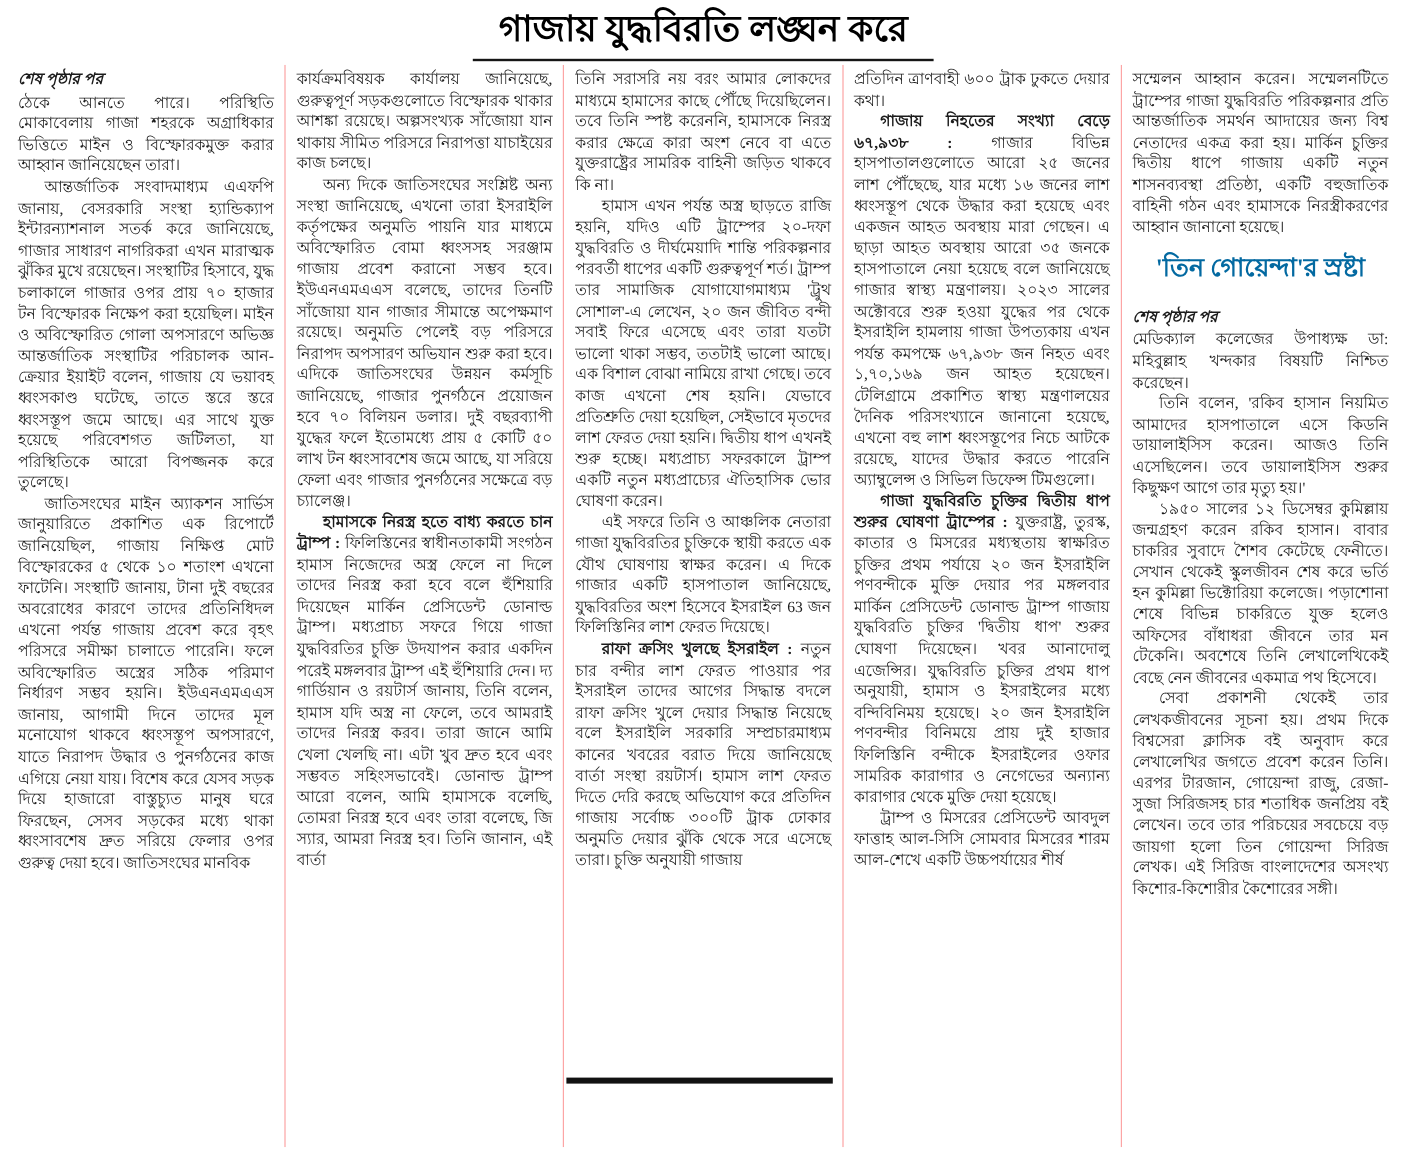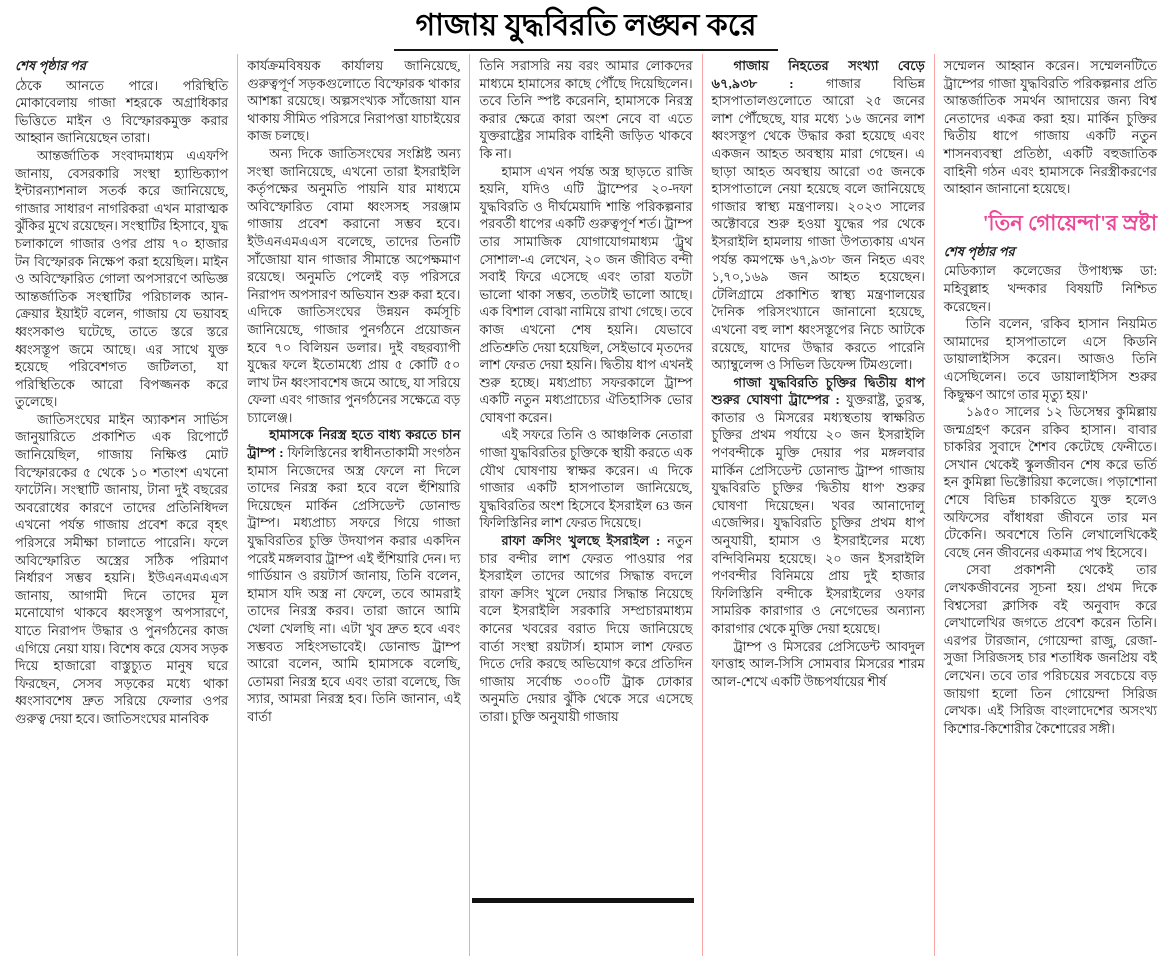--- a/index.html
+++ b/index.html
@@ -22,22 +22,22 @@
     flex: 1 1 0; padding: 3px 9px 0;
     font-size: 13px; line-height: 17.6px; text-align: justify;
     word-break: normal;
   }
   .col + .col { border-left: 1px solid #fca5a5; }
   .para { margin: 0; }
   .indent { text-indent: 22px; }
   .continued { font-weight: bold; font-style: italic; margin: 0 0 2px; }
   .lead-text { font-weight: bold; }
   .article2-title {
-    margin: 12px 0 6px; font-size: 21px; line-height: 27px;
-    font-weight: bold; text-align: right; color: #ec4899;
+    margin: 12px 0 18px; font-size: 21px; line-height: 27px;
+    font-weight: bold; text-align: center; color: #0369a1;
   }
   .bottom-rule { position: absolute; left: 472px; bottom: 2px; width: 222px; height: 5px; background: #121212; }
 </style>
 </head>
 <body>
 
 <div class="page">
 
   <header class="masthead">
     <h1 class="headline">গাজায় যুদ্ধবিরতি লঙ্ঘন করে</h1>
@@ -59,20 +59,21 @@
     </section>
 
     <section class="col">
       <p class="para">তিনি সরাসরি নয় বরং আমার লোকদের মাধ্যমে হামাসের কাছে পৌঁছে দিয়েছিলেন। তবে তিনি স্পষ্ট করেননি, হামাসকে নিরস্ত্র করার ক্ষেত্রে কারা অংশ নেবে বা এতে যুক্তরাষ্ট্রের সামরিক বাহিনী জড়িত থাকবে কি না।</p>
       <p class="para indent">হামাস এখন পর্যন্ত অস্ত্র ছাড়তে রাজি হয়নি, যদিও এটি ট্রাম্পের ২০-দফা যুদ্ধবিরতি ও দীর্ঘমেয়াদি শান্তি পরিকল্পনার পরবর্তী ধাপের একটি গুরুত্বপূর্ণ শর্ত। ট্রাম্প তার সামাজিক যোগাযোগমাধ্যম 'ট্রুথ সোশাল'-এ লেখেন, ২০ জন জীবিত বন্দী সবাই ফিরে এসেছে এবং তারা যতটা ভালো থাকা সম্ভব, ততটাই ভালো আছে। এক বিশাল বোঝা নামিয়ে রাখা গেছে। তবে কাজ এখনো শেষ হয়নি। যেভাবে প্রতিশ্রুতি দেয়া হয়েছিল, সেইভাবে মৃতদের লাশ ফেরত দেয়া হয়নি। দ্বিতীয় ধাপ এখনই শুরু হচ্ছে। মধ্যপ্রাচ্য সফরকালে ট্রাম্প একটি নতুন মধ্যপ্রাচ্যের ঐতিহাসিক ভোর ঘোষণা করেন।</p>
       <p class="para indent">এই সফরে তিনি ও আঞ্চলিক নেতারা গাজা যুদ্ধবিরতির চুক্তিকে স্থায়ী করতে এক যৌথ ঘোষণায় স্বাক্ষর করেন। এ দিকে গাজার একটি হাসপাতাল জানিয়েছে, যুদ্ধবিরতির অংশ হিসেবে ইসরাইল 63 জন ফিলিস্তিনির লাশ ফেরত দিয়েছে।</p>
       <p class="para indent"><strong class="lead-text">রাফা ক্রসিং খুলছে ইসরাইল :</strong> <span>নতুন চার বন্দীর লাশ ফেরত পাওয়ার পর ইসরাইল তাদের আগের সিদ্ধান্ত বদলে রাফা ক্রসিং খুলে দেয়ার সিদ্ধান্ত নিয়েছে বলে ইসরাইলি সরকারি সম্প্রচারমাধ্যম কানের খবরের বরাত দিয়ে জানিয়েছে বার্তা সংস্থা রয়টার্স। হামাস লাশ ফেরত দিতে দেরি করছে অভিযোগ করে প্রতিদিন গাজায় সর্বোচ্চ ৩০০টি ট্রাক ঢোকার অনুমতি দেয়ার ঝুঁকি থেকে সরে এসেছে তারা। চুক্তি অনুযায়ী গাজায়</span></p>
     </section>
 
     <section class="col">
+      <p class="para">প্রতিদিন ত্রাণবাহী ৬০০ ট্রাক ঢুকতে দেয়ার কথা।</p>
       <p class="para indent"><strong class="lead-text">গাজায় নিহতের সংখ্যা বেড়ে ৬৭,৯৩৮ :</strong> <span>গাজার বিভিন্ন হাসপাতালগুলোতে আরো ২৫ জনের লাশ পৌঁছেছে, যার মধ্যে ১৬ জনের লাশ ধ্বংসস্তূপ থেকে উদ্ধার করা হয়েছে এবং একজন আহত অবস্থায় মারা গেছেন। এ ছাড়া আহত অবস্থায় আরো ৩৫ জনকে হাসপাতালে নেয়া হয়েছে বলে জানিয়েছে গাজার স্বাস্থ্য মন্ত্রণালয়। ২০২৩ সালের অক্টোবরে শুরু হওয়া যুদ্ধের পর থেকে ইসরাইলি হামলায় গাজা উপত্যকায় এখন পর্যন্ত কমপক্ষে ৬৭,৯৩৮ জন নিহত এবং ১,৭০,১৬৯ জন আহত হয়েছেন। টেলিগ্রামে প্রকাশিত স্বাস্থ্য মন্ত্রণালয়ের দৈনিক পরিসংখ্যানে জানানো হয়েছে, এখনো বহু লাশ ধ্বংসস্তূপের নিচে আটকে রয়েছে, যাদের উদ্ধার করতে পারেনি অ্যাম্বুলেন্স ও সিভিল ডিফেন্স টিমগুলো।</span></p>
       <p class="para indent"><strong class="lead-text">গাজা যুদ্ধবিরতি চুক্তির দ্বিতীয় ধাপ শুরুর ঘোষণা ট্রাম্পের :</strong> <span>যুক্তরাষ্ট্র, তুরস্ক, কাতার ও মিসরের মধ্যস্থতায় স্বাক্ষরিত চুক্তির প্রথম পর্যায়ে ২০ জন ইসরাইলি পণবন্দীকে মুক্তি দেয়ার পর মঙ্গলবার মার্কিন প্রেসিডেন্ট ডোনাল্ড ট্রাম্প গাজায় যুদ্ধবিরতি চুক্তির 'দ্বিতীয় ধাপ' শুরুর ঘোষণা দিয়েছেন। খবর আনাদোলু এজেন্সির। যুদ্ধবিরতি চুক্তির প্রথম ধাপ অনুযায়ী, হামাস ও ইসরাইলের মধ্যে বন্দিবিনিময় হয়েছে। ২০ জন ইসরাইলি পণবন্দীর বিনিময়ে প্রায় দুই হাজার ফিলিস্তিনি বন্দীকে ইসরাইলের ওফার সামরিক কারাগার ও নেগেভের অন্যান্য কারাগার থেকে মুক্তি দেয়া হয়েছে।</span></p>
       <p class="para indent">ট্রাম্প ও মিসরের প্রেসিডেন্ট আবদুল ফাত্তাহ আল-সিসি সোমবার মিসরের শারম আল-শেখে একটি উচ্চপর্যায়ের শীর্ষ</p>
     </section>
 
     <section class="col">
       <p class="para">সম্মেলন আহ্বান করেন। সম্মেলনটিতে ট্রাম্পের গাজা যুদ্ধবিরতি পরিকল্পনার প্রতি আন্তর্জাতিক সমর্থন আদায়ের জন্য বিশ্ব নেতাদের একত্র করা হয়। মার্কিন চুক্তির দ্বিতীয় ধাপে গাজায় একটি নতুন শাসনব্যবস্থা প্রতিষ্ঠা, একটি বহুজাতিক বাহিনী গঠন এবং হামাসকে নিরস্ত্রীকরণের আহ্বান জানানো হয়েছে।</p>
       <h2 class="article2-title">'তিন গোয়েন্দা'র স্রষ্টা</h2>
       <p class="para continued">শেষ পৃষ্ঠার পর</p>
       <p class="para">মেডিক্যাল কলেজের উপাধ্যক্ষ ডা: মহিবুল্লাহ খন্দকার বিষয়টি নিশ্চিত করেছেন।</p>

